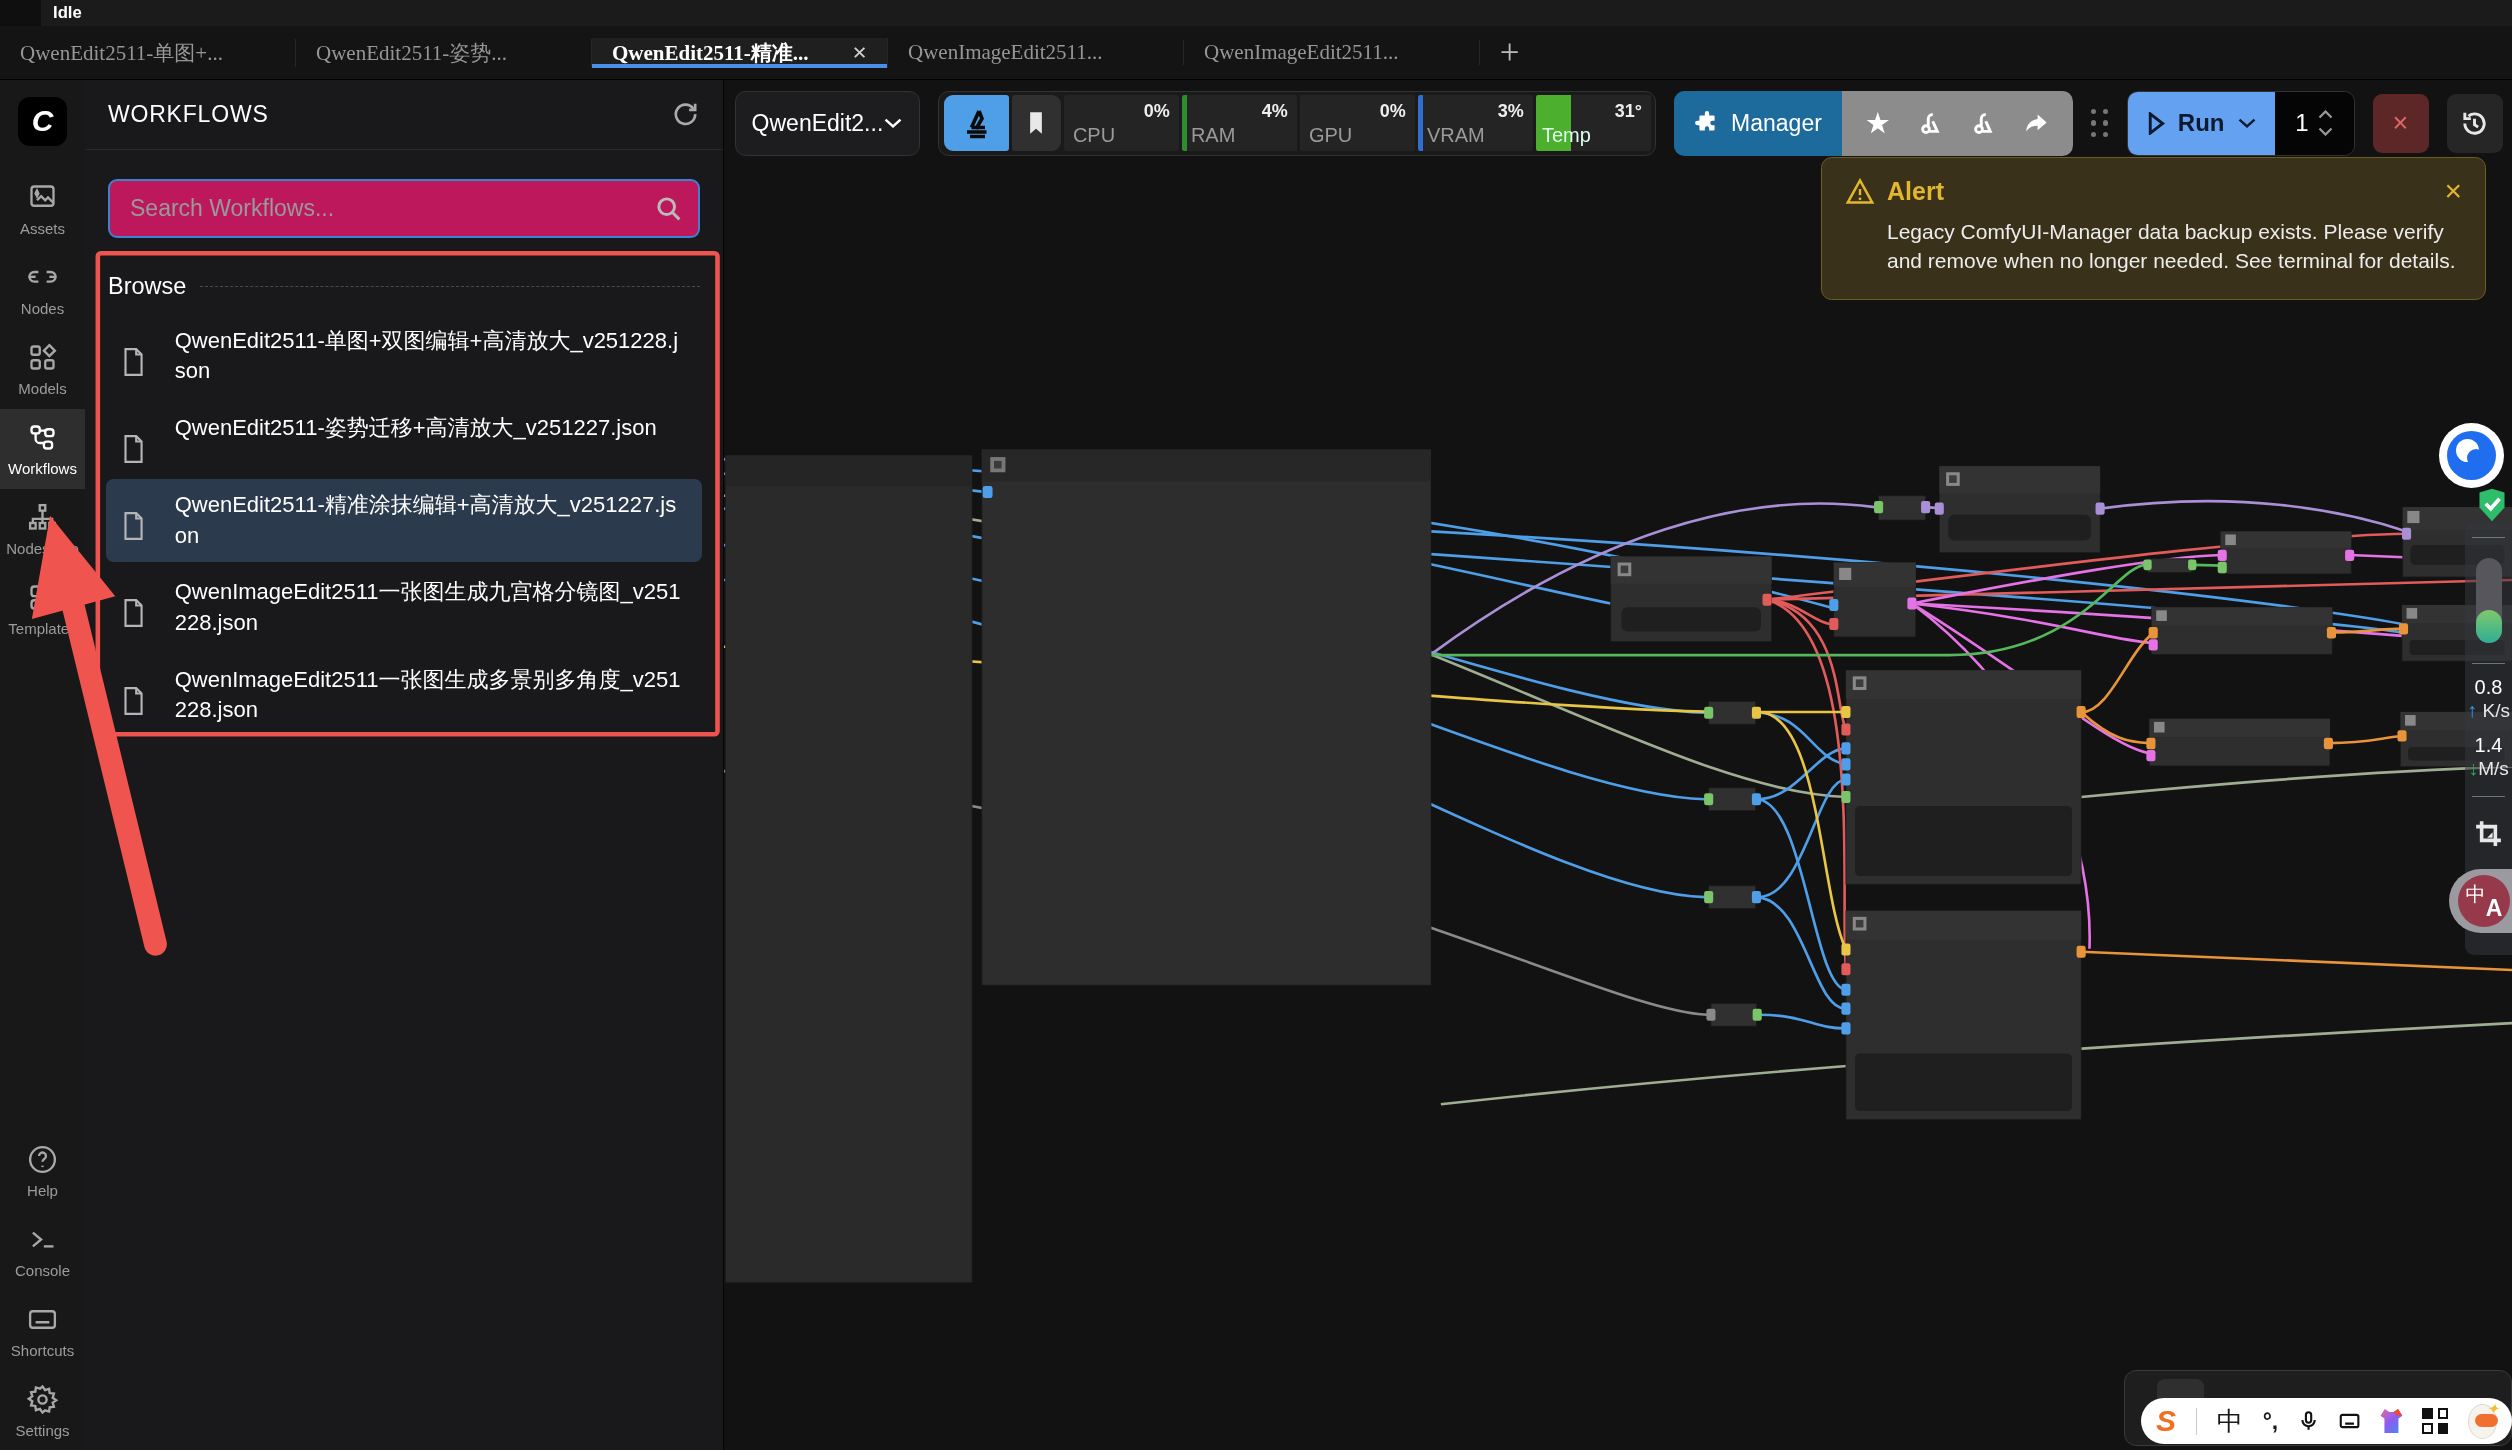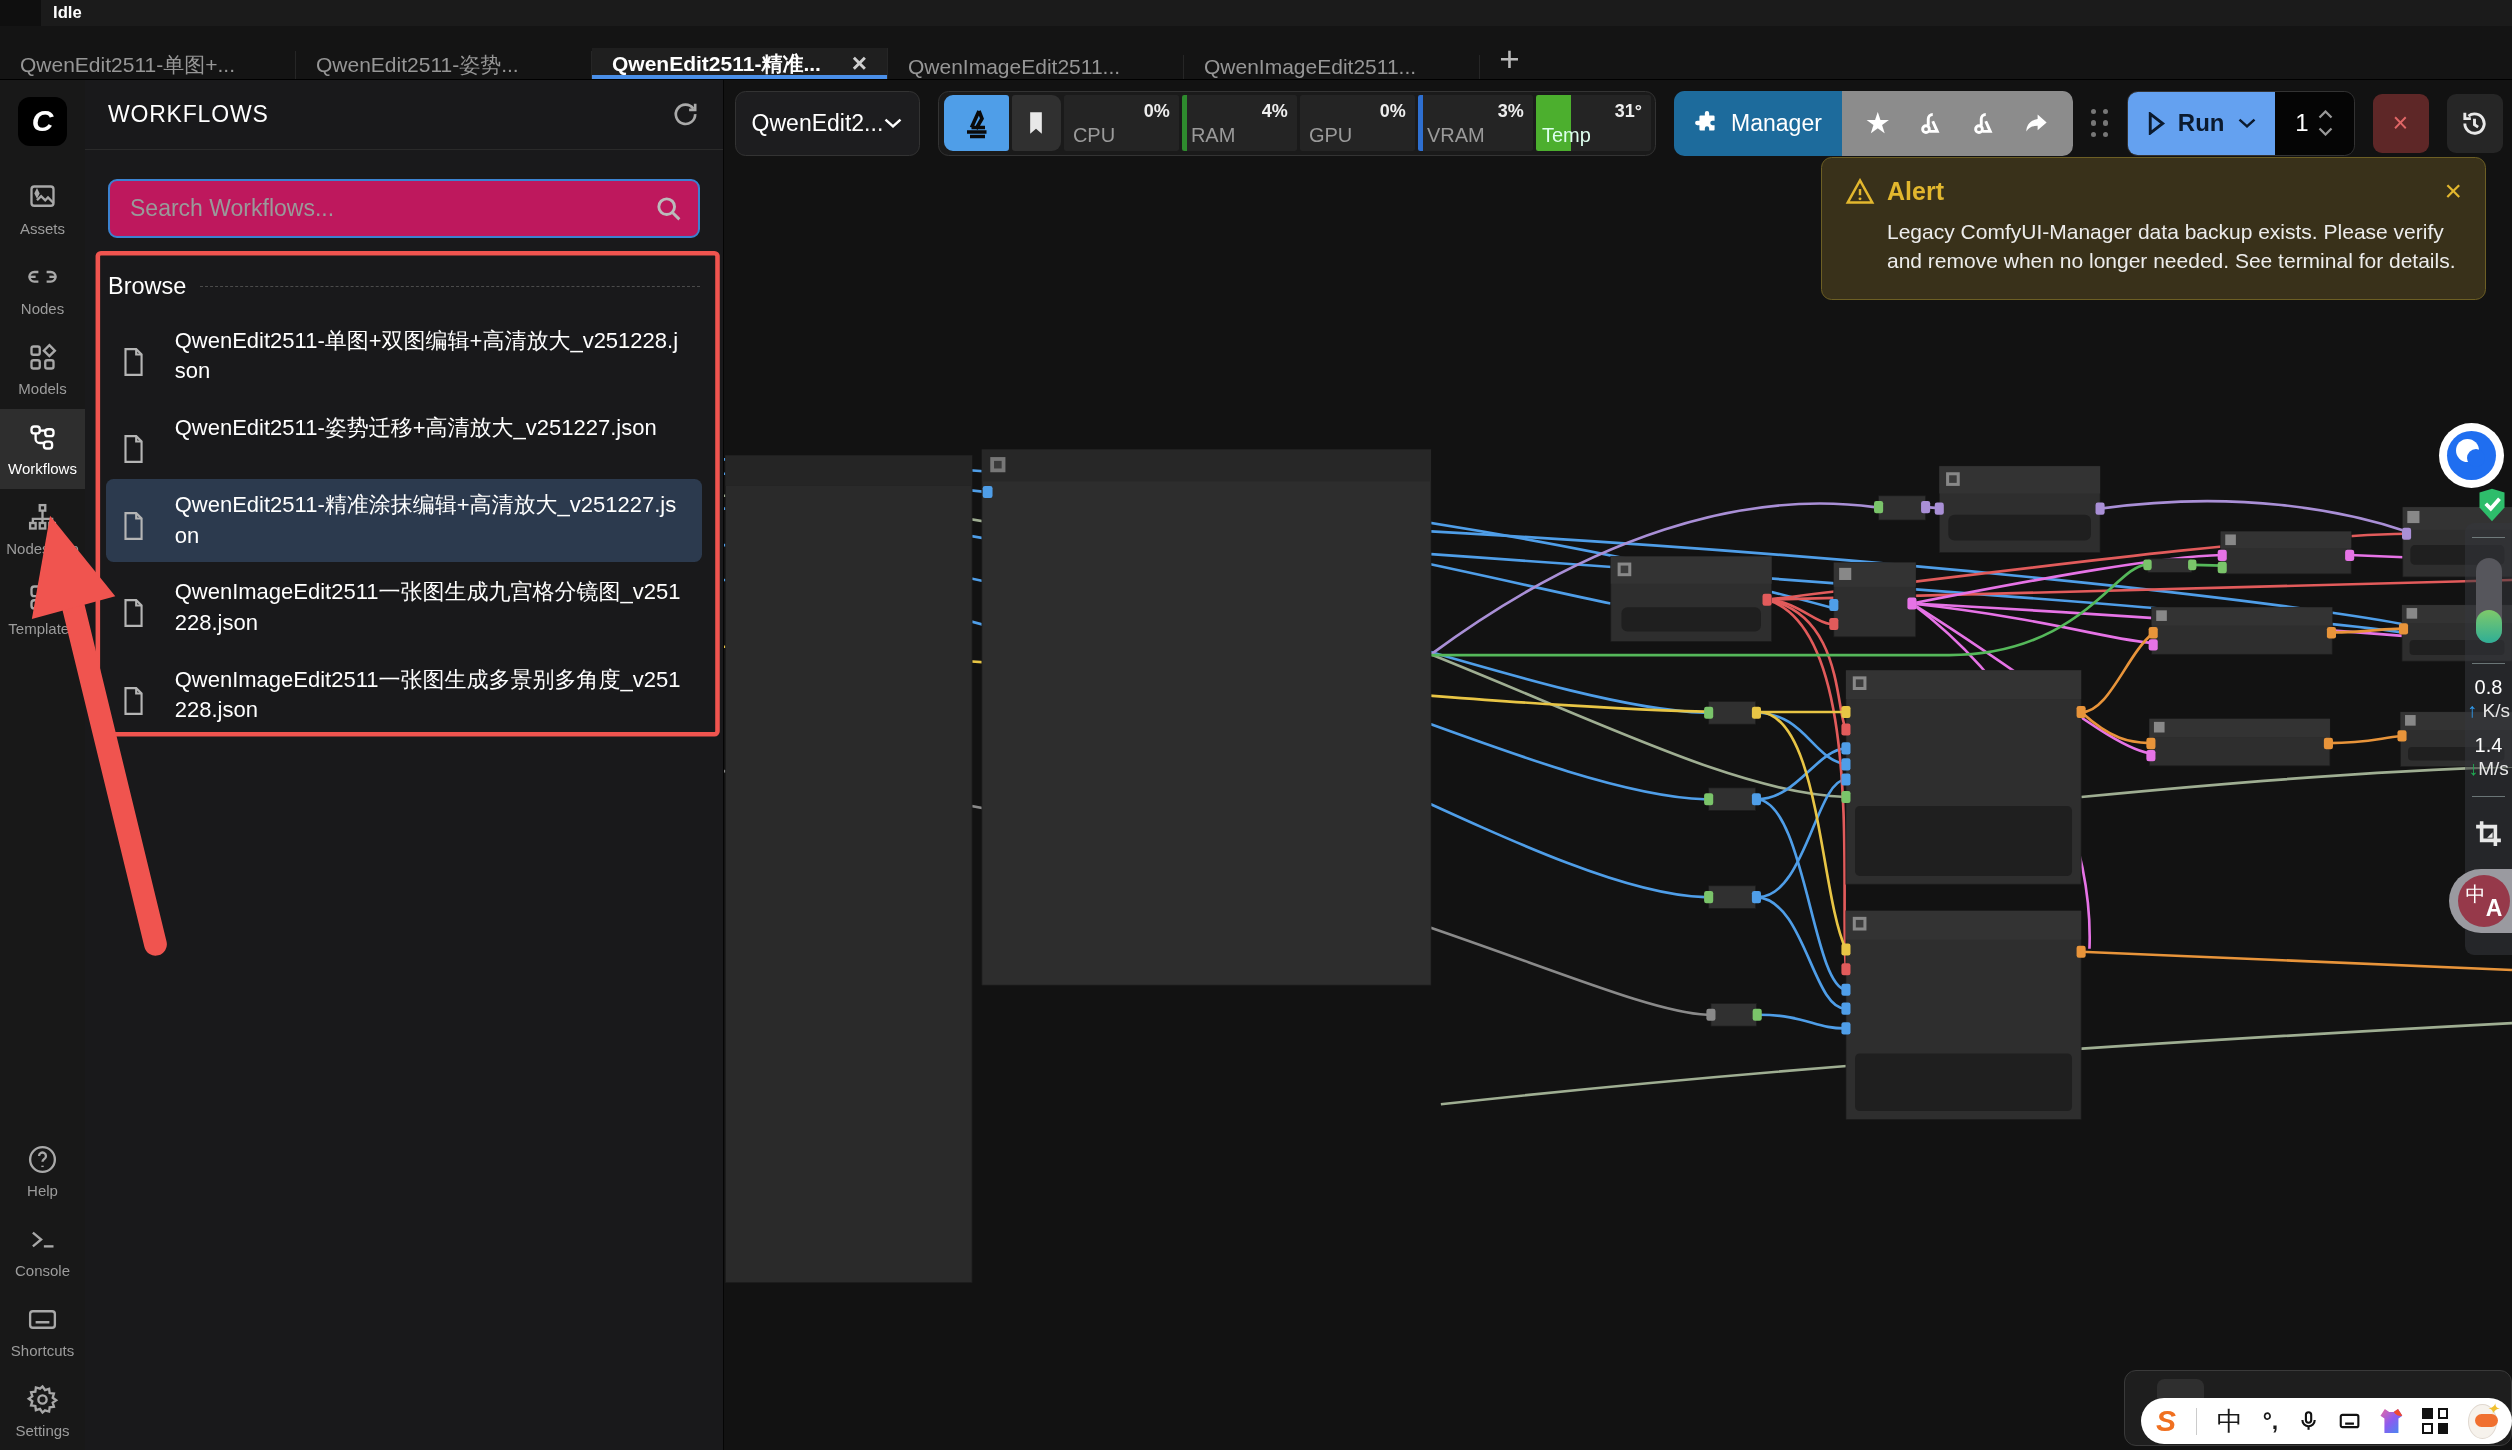--- a/index.html
+++ b/index.html
@@ -2,21 +2,21 @@
 <html style="font-size:12px"><head>
 <meta charset="utf-8">
 <style>
   * { margin:0; padding:0; box-sizing:border-box; }
   html,body { width:2512px; height:1450px; overflow:hidden; background:#0f0f0f;
               font-family:"Liberation Sans", sans-serif; color:#ddd; }
 
   
   .titlebar { height:26px; background:#1b1b1b; display:flex; align-items:center; padding-left:12px;margin-left:41px; }
   .titlebar .status { color:#fff; font-weight:bold; font-size:16.7px; }
-  .tabbar { height:54px; background:#141414; display:flex; align-items:flex-end; border-bottom:0.8px solid #000; }
+  .tabbar { height:54px; background:#141414; display:flex; align-items:center; border-bottom:0.8px solid #000;font-family:Liberation Serif, serif; }
   .tab { width:296px; display:flex; align-items:center; padding:0 20px; font-size:21px; color:#969696;
          border-right:0.8px solid #262626; position:relative; cursor:pointer; white-space:nowrap; overflow:hidden; }
   .tab.active { background:#1f1f1f; color:#fff; font-weight:bold; }
   .tab.active::after { content:""; position:absolute; left:0; right:0; bottom:0; height:3.8px; background:#4a8fe8; }
   .tab .close { margin-left:auto; color:#cfcfcf; font-size:26px; padding-left:12px; }
   .tab-add { width:59px; display:flex; align-items:center; justify-content:center; color:#bbb; font-size:35px; cursor:pointer; }
 
   .main { display:flex; height:1371px; }
 
   

